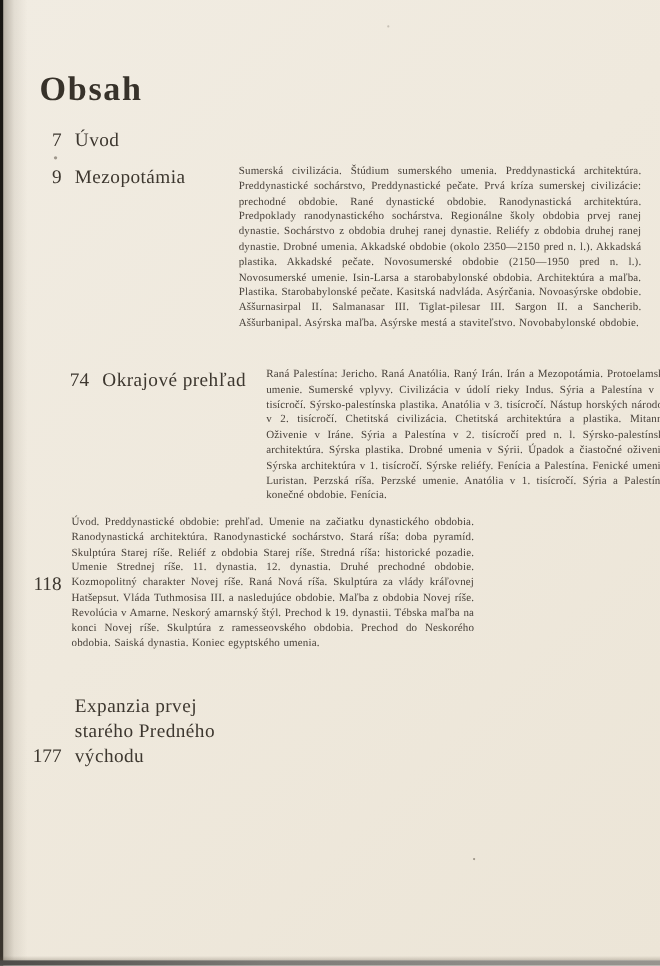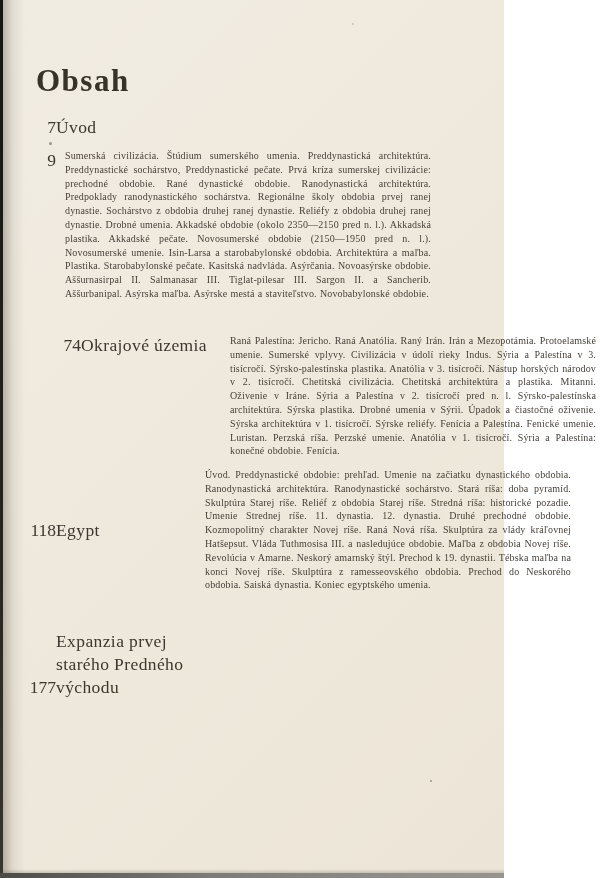--- a/index.html
+++ b/index.html
@@ -7,21 +7,21 @@
     padding: 0;
   }
   body {
     width: 600px;
     height: 878px;
     overflow: hidden;
     font-family: "Liberation Serif", "DejaVu Serif", serif;
   }
   .page {
     position: relative;
-    width: 504px;
+    width: 600px;
     height: 878px;
     background: linear-gradient(135deg, #f1ece2 0%, #efe9dd 45%, #ece5d7 100%);
   }
   
   .edge-left-dark {
     position: absolute;
     left: 0; top: 0; bottom: 0;
     width: 3px;
     background: linear-gradient(to bottom, #171512, #26221d 60%, #3a352e);
   }
@@ -70,20 +70,21 @@
   .num {
     flex: 0 0 56px;
     text-align: right;
     font-size: 17.5px;
     line-height: 23px;
     color: #3d372f;
     font-variant-numeric: oldstyle-nums;
   }
   .etitle {
     flex: 0 0 140px;
+    margin-left: 12px;
     font-size: 17.5px;
     line-height: 23px;
     letter-spacing: 0.4px;
     color: #3d372f;
   }
   .desc {
     flex: 0 0 366px;
     margin: 0 0 0 9px;
     font-size: 10px;
     line-height: 13.8px;
@@ -114,32 +115,32 @@
   <h1 class="book-title">Obsah</h1>
 
   <div class="entry e1">
     <span class="num">7</span>
     <span class="etitle">Úvod</span>
     <p class="desc"></p>
   </div>
 
   <div class="entry e2">
     <span class="num">9</span>
+    <span class="etitle">Mezopotámia</span>
     <p class="desc">Sumerská civilizácia. Štúdium sumerského umenia. Preddynastická architektúra. Preddynastické sochárstvo, Preddynastické pečate. Prvá kríza sumerskej civilizácie: prechodné obdobie. Rané dynastické obdobie. Ranodynastická architektúra. Predpoklady ranodynastického sochárstva. Regionálne školy obdobia prvej ranej dynastie. Sochárstvo z obdobia druhej ranej dynastie. Reliéfy z obdobia druhej ranej dynastie. Drobné umenia. Akkadské obdobie (okolo 2350—2150 pred n. l.). Akkadská plastika. Akkadské pečate. Novosumerské obdobie (2150—1950 pred n. l.). Novosumerské umenie. Isin-Larsa a starobabylonské obdobia. Architektúra a maľba. Plastika. Starobabylonské pečate. Kasitská nadvláda. Asýrčania. Novoasýrske obdobie. Aššurnasirpal II. Salmanasar III. Tiglat-pilesar III. Sargon II. a Sancherib. Aššurbanipal. Asýrska maľba. Asýrske mestá a staviteľstvo. Novobabylonské obdobie.</p>
   </div>
 
   <div class="entry e3">
     <span class="num">74</span>
-    <span class="etitle">Okrajové územia</span>
+    <span class="etitle">Okrajové prehľad</span>
     <p class="desc">Raná Palestína: Jericho. Raná Anatólia. Raný Irán. Irán a Mezopotámia. Protoelamské umenie. Sumerské vplyvy. Civilizácia v údolí rieky Indus. Sýria a Palestína v 3. tisícročí. Sýrsko-palestínska plastika. Anatólia v 3. tisícročí. Nástup horských národov v 2. tisícročí. Chetitská civilizácia. Chetitská architektúra a plastika. Mitanni. Oživenie v Iráne. Sýria a Palestína v 2. tisícročí pred n. l. Sýrsko-palestínska architektúra. Sýrska plastika. Drobné umenia v Sýrii. Úpadok a čiastočné oživenie. Sýrska architektúra v 1. tisícročí. Sýrske reliéfy. Fenícia a Palestína. Fenické umenie. Luristan. Perzská ríša. Perzské umenie. Anatólia v 1. tisícročí. Sýria a Palestína: konečné obdobie. Fenícia.</p>
   </div>
 
   <div class="entry e4">
     <span class="num">118</span>
-    <span class="etitle">Egypt</span>
     <p class="desc">Úvod. Preddynastické obdobie: prehľad. Umenie na začiatku dynastického obdobia. Ranodynastická architektúra. Ranodynastické sochárstvo. Stará ríša: doba pyramíd. Skulptúra Starej ríše. Reliéf z obdobia Starej ríše. Stredná ríša: historické pozadie. Umenie Strednej ríše. 11. dynastia. 12. dynastia. Druhé prechodné obdobie. Kozmopolitný charakter Novej ríše. Raná Nová ríša. Skulptúra za vlády kráľovnej Hatšepsut. Vláda Tuthmosisa III. a nasledujúce obdobie. Maľba z obdobia Novej ríše. Revolúcia v Amarne. Neskorý amarnský štýl. Prechod k 19. dynastii. Tébska maľba na konci Novej ríše. Skulptúra z ramesseovského obdobia. Prechod do Neskorého obdobia. Saiská dynastia. Koniec egyptského umenia.</p>
   </div>
 
   <div class="entry e5">
     <span class="num">177</span>
     <span class="etitle">Expanzia prvej starého Predného východu</span>
   </div>
 
 </div>
 

